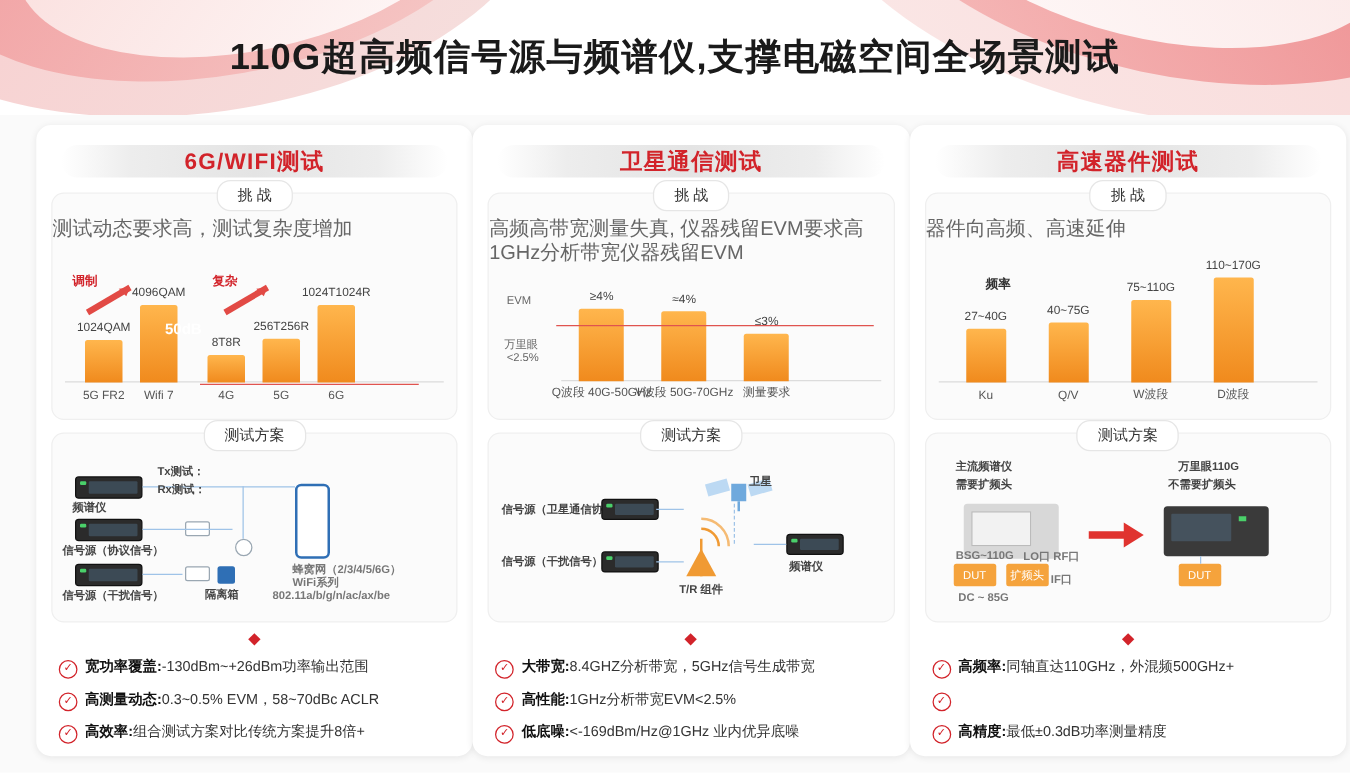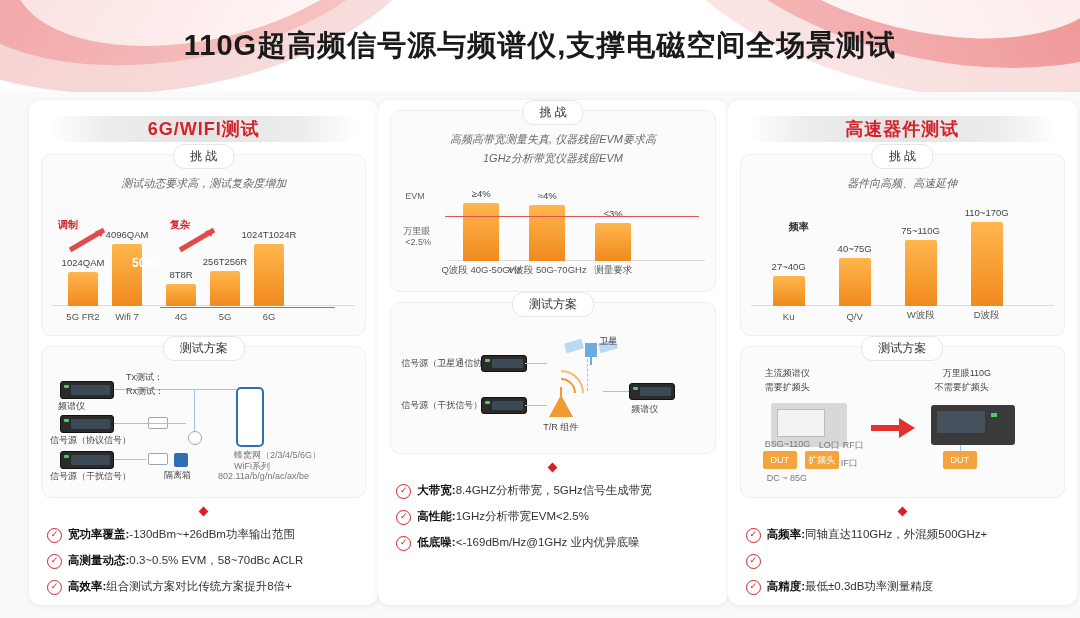--- a/index.html
+++ b/index.html
@@ -46,21 +46,21 @@
   .panel{
     background:#fbfbfb;border:1px solid #efefef;border-radius:10px;position:relative;
     margin-bottom:10px;
   }
   .panel-label{
     position:absolute;left:50%;top:-11px;transform:translateX(-50%);
     background:#ffffff;border:1px solid #e6e6e6;border-radius:11px;
     font-size:12px;font-weight:normal;color:#333;padding:3px 16px;white-space:nowrap;
   }
   .panel-sub{
-    text-align:center;font-size:11px;color:#666;line-height:17px;padding-top:20px;font-style:italic;
+    font-size:16px;color:#666;line-height:17px;padding-top:20px;
   }
 
   
   .chart{position:relative;height:128px;margin:4px 10px 2px;}
   .chart .baseline{position:absolute;left:0;right:0;bottom:18px;height:1px;background:#dcdcdc;}
   .bar{
     position:absolute;bottom:18px;width:30px;
     background:linear-gradient(180deg,#ffb64d,#f08a1d);border-radius:2px 2px 0 0;
   }
   .bar .cap{
@@ -74,21 +74,21 @@
   .ann{position:absolute;font-size:10px;color:#d2232a;font-weight:bold;white-space:nowrap;}
 
   .redline{position:absolute;height:1px;background:#e0534f;}
   .axis-note{position:absolute;font-size:9px;color:#666;white-space:nowrap;}
 
   
   .diagram{position:relative;height:128px;margin:18px 6px 6px;}
   .dev{position:absolute;background:#2b2b2b;border-radius:3px;border:1px solid #111;}
   .dev .led{position:absolute;top:3px;left:3px;width:5px;height:3px;background:#4ad06a;border-radius:1px;}
   .dev .scr{position:absolute;top:3px;left:10px;right:3px;bottom:3px;background:#3c4a55;border-radius:1px;}
-  .dlabel{position:absolute;font-size:9px;color:#444;white-space:nowrap;}
+  .dlabel{position:absolute;font-size:9px;color:#444;white-space:nowrap;font-weight:bold;}
   .dline{position:absolute;background:#9fc3e8;}
   .dline.v{width:1px;}
   .dline.h{height:1px;}
   .phone{position:absolute;border:2px solid #2f6fb5;border-radius:5px;background:#fff;}
   .chip{position:absolute;background:#2f6fb5;border-radius:2px;}
   .sq{position:absolute;border:1px solid #9aa7b2;background:#fff;border-radius:2px;}
   .circ{position:absolute;border:1px solid #9aa7b2;border-radius:50%;background:#fff;}
 
   
   .bullets{padding:4px 4px 0 6px;}
@@ -227,20 +227,24 @@
         <div><b>高测量动态:</b><span>0.3~0.5% EVM，58~70dBc ACLR</span></div>
       </div>
       <div class="bullet">
         <div class="mk">✓</div>
         <div><b>高效率:</b><span>组合测试方案对比传统方案提升8倍+</span></div>
       </div>
     </div>
   </div>
 
   <div class="col">
+    <div class="col-title">
+      <div class="band"></div>
+      <div class="txt">卫星通信测试</div>
+    </div>
 
     <div class="panel" style="height:180px">
       <div class="panel-label">挑 战</div>
       <div class="panel-sub">高频高带宽测量失真, 仪器残留EVM要求高</div>
       <div class="panel-sub" style="padding-top:2px">1GHz分析带宽仪器残留EVM</div>
 
       <div class="chart" style="height:110px;margin-top:2px">
         <div class="baseline" style="left:48px"></div>
         <div class="axis-note" style="left:4px;top:22px">EVM</div>
         <div class="axis-note" style="left:2px;top:56px">万里眼</div>
@@ -334,21 +338,21 @@
     </div>
 
     <div class="panel" style="height:180px">
       <div class="panel-label">挑 战</div>
       <div class="panel-sub">器件向高频、高速延伸</div>
 
       <div class="chart">
         <div class="baseline"></div>
         <div class="ann" style="left:38px;top:24px;color:#333">频率</div>
 
-        <div class="bar" style="left:22px;height:30px;width:32px">
+        <div class="bar" style="left:22px;height:43px;width:32px">
           <div class="cap">27~40G</div>
         </div>
         <div class="xlab" style="left:38px">Ku</div>
 
         <div class="bar" style="left:88px;height:48px;width:32px">
           <div class="cap">40~75G</div>
         </div>
         <div class="xlab" style="left:104px">Q/V</div>
 
         <div class="bar" style="left:154px;height:66px;width:32px">

